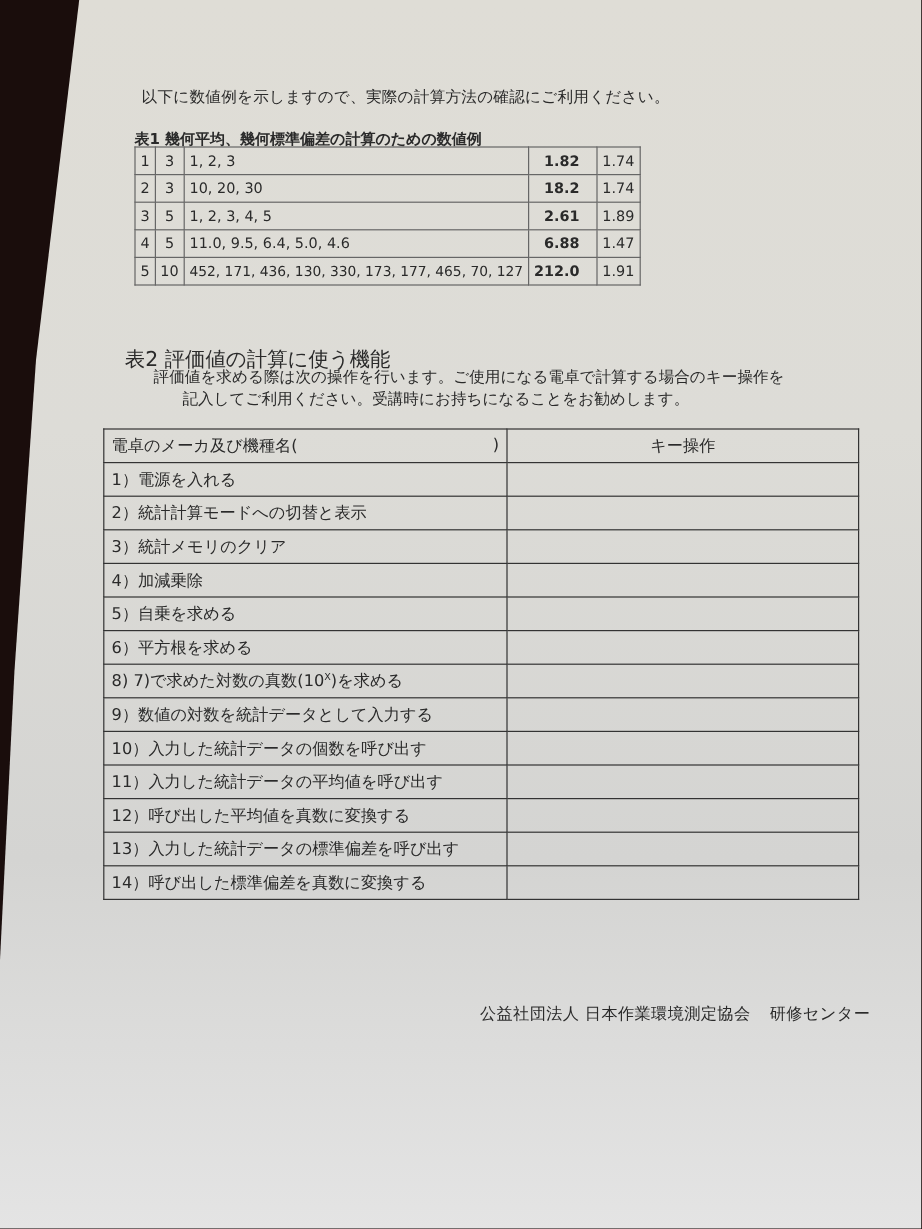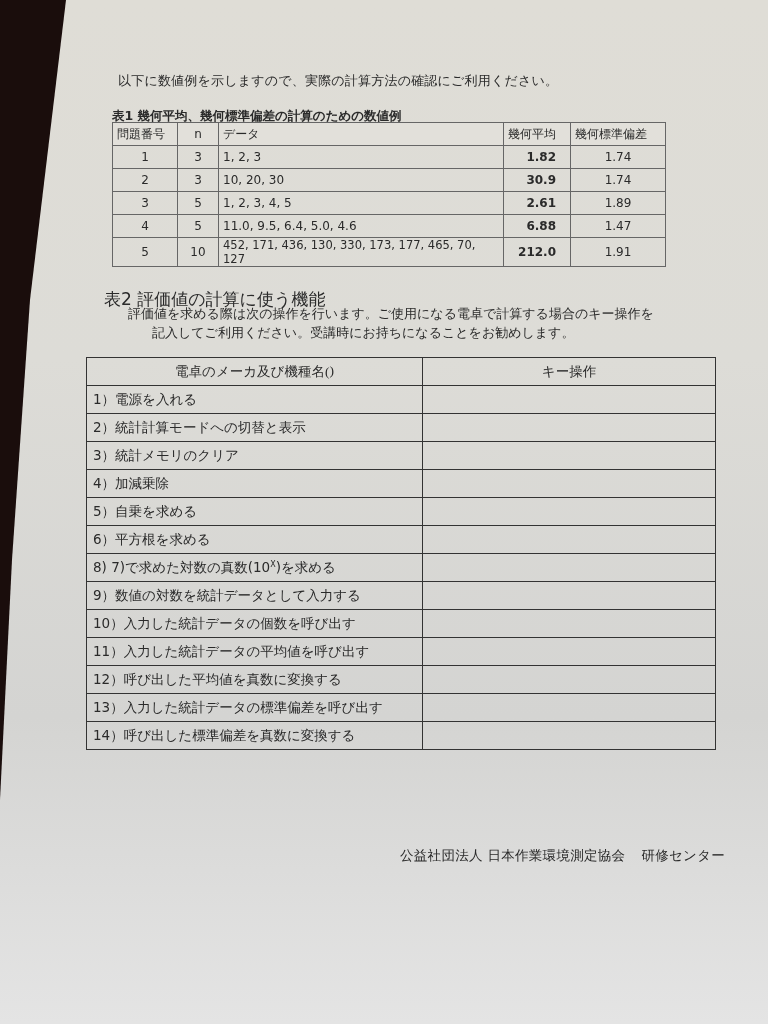--- a/index.html
+++ b/index.html
@@ -23,55 +23,48 @@
   .t1 th { text-align:left; background:#e2e0da; }
   .t1 td.c { text-align:center; }
   .t1 td.r { text-align:right; padding-right:14px;font-weight:bold; }
   .t2-title { left:104px; top:288px; font-size:17px; }
   .t2-desc1 { left:128px; top:305px; font-size:13px; }
   .t2-desc2 { left:104px; top:324px; font-size:13px;margin-left:48px; }
   .t2 { left:86px; top:357px; font-size:13.5px; }
   .t2 td { border:1.5px solid #333; height:27px; padding:0 6px; }
   .t2 td.left { width:323px; }
   .t2 td.right { width:280px; text-align:center; }
-  .t2 .maker { display:flex; justify-content:center;font-family:Liberation Serif, serif; }
-  .footer { left:400px; top:836px; font-size:13.5px; letter-spacing:0.3px;margin-top:11px; }
+  .t2 .maker { display:flex; justify-content:space-between; }
+  .footer { left:400px; top:836px; font-size:13.5px; letter-spacing:0.3px; }
   .footer span.gap { display:inline-block; width:16px; }
   sup { font-size:8px; }
 </style>
 </head>
 <body>
 
 <div class="paper"></div>
 
 <div class="abs intro">以下に数値例を示しますので、実際の計算方法の確認にご利用ください。</div>
 
 <div class="abs t1-title">表1  幾何平均、幾何標準偏差の計算のための数値例</div>
 
 <table class="abs t1">
   <tbody>
-      <tr>
-    <th style="width:56px">問題番号</th>
-    <th style="width:32px;text-align:center">n</th>
-    <th style="width:276px">データ</th>
-    <th style="width:58px">幾何平均</th>
-    <th style="width:86px">幾何標準偏差</th>
-  </tr>
   <tr>
     <td class="c">1</td>
     <td class="c">3</td>
     <td>1,  2,  3</td>
     <td class="r">1.82</td>
     <td class="c">1.74</td>
   </tr>
   <tr>
     <td class="c">2</td>
     <td class="c">3</td>
     <td>10,  20,  30</td>
-    <td class="r">30.9</td>
+    <td class="r">18.2</td>
     <td class="c">1.74</td>
   </tr>
   <tr>
     <td class="c">3</td>
     <td class="c">5</td>
     <td>1, 2, 3, 4, 5</td>
     <td class="r">2.61</td>
     <td class="c">1.89</td>
   </tr>
   <tr>

